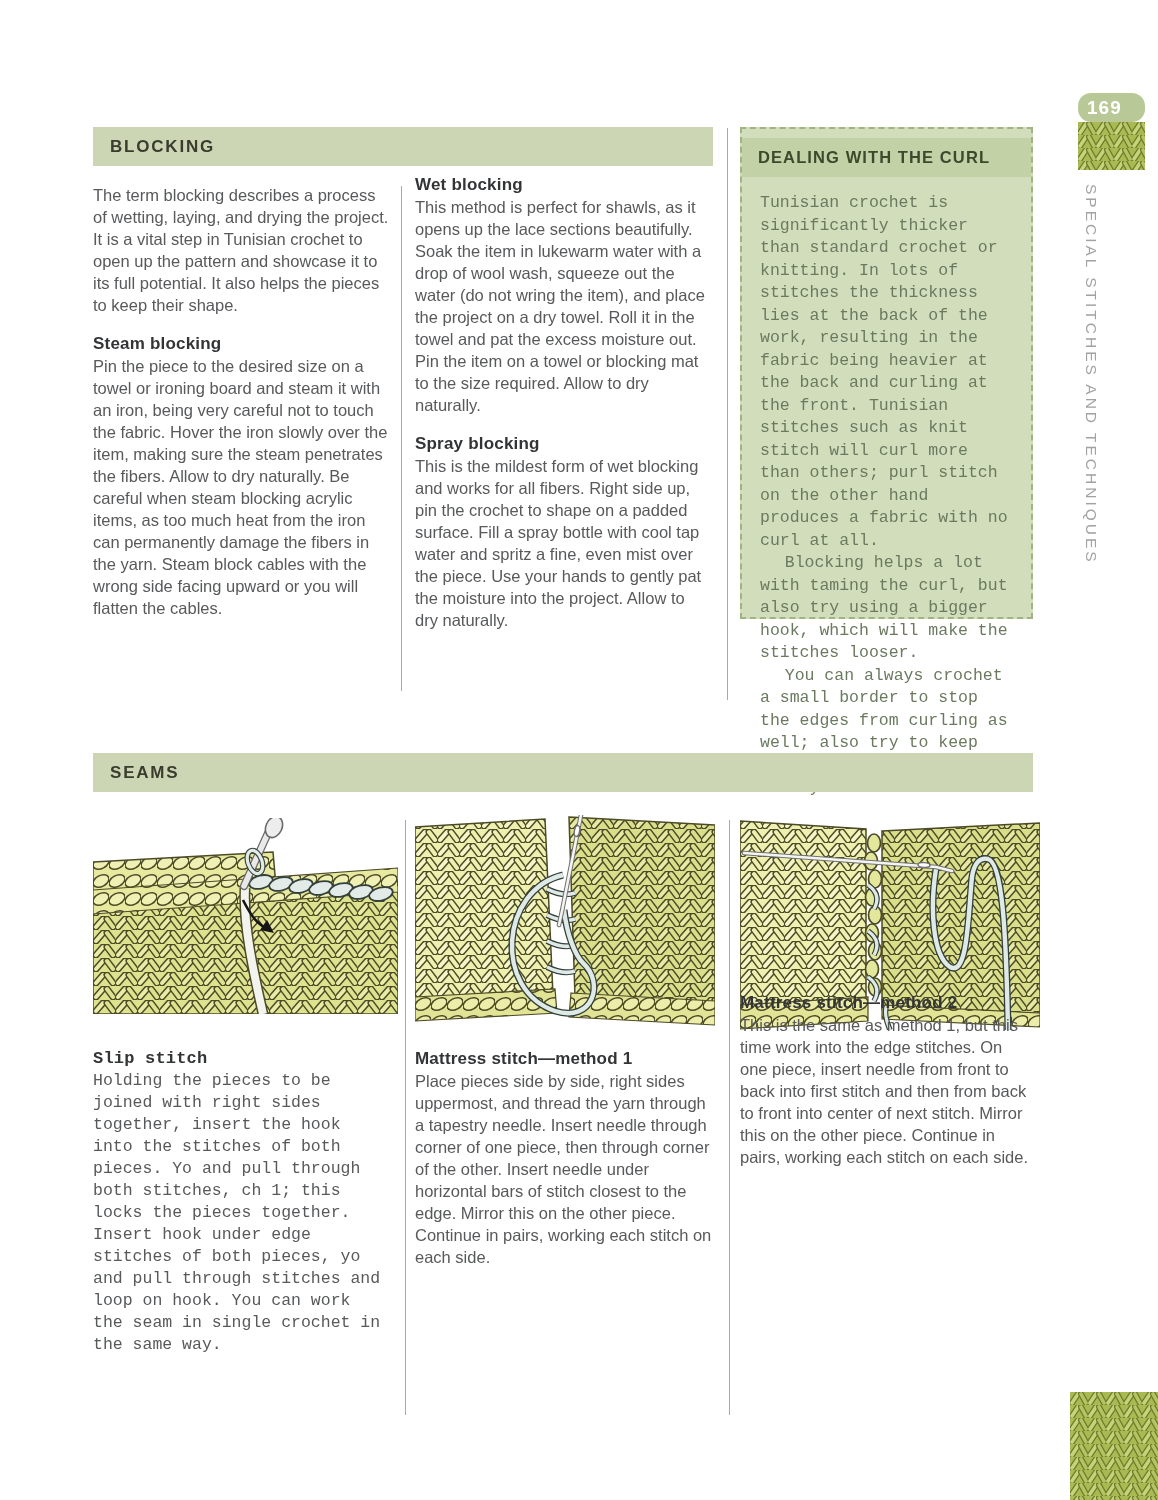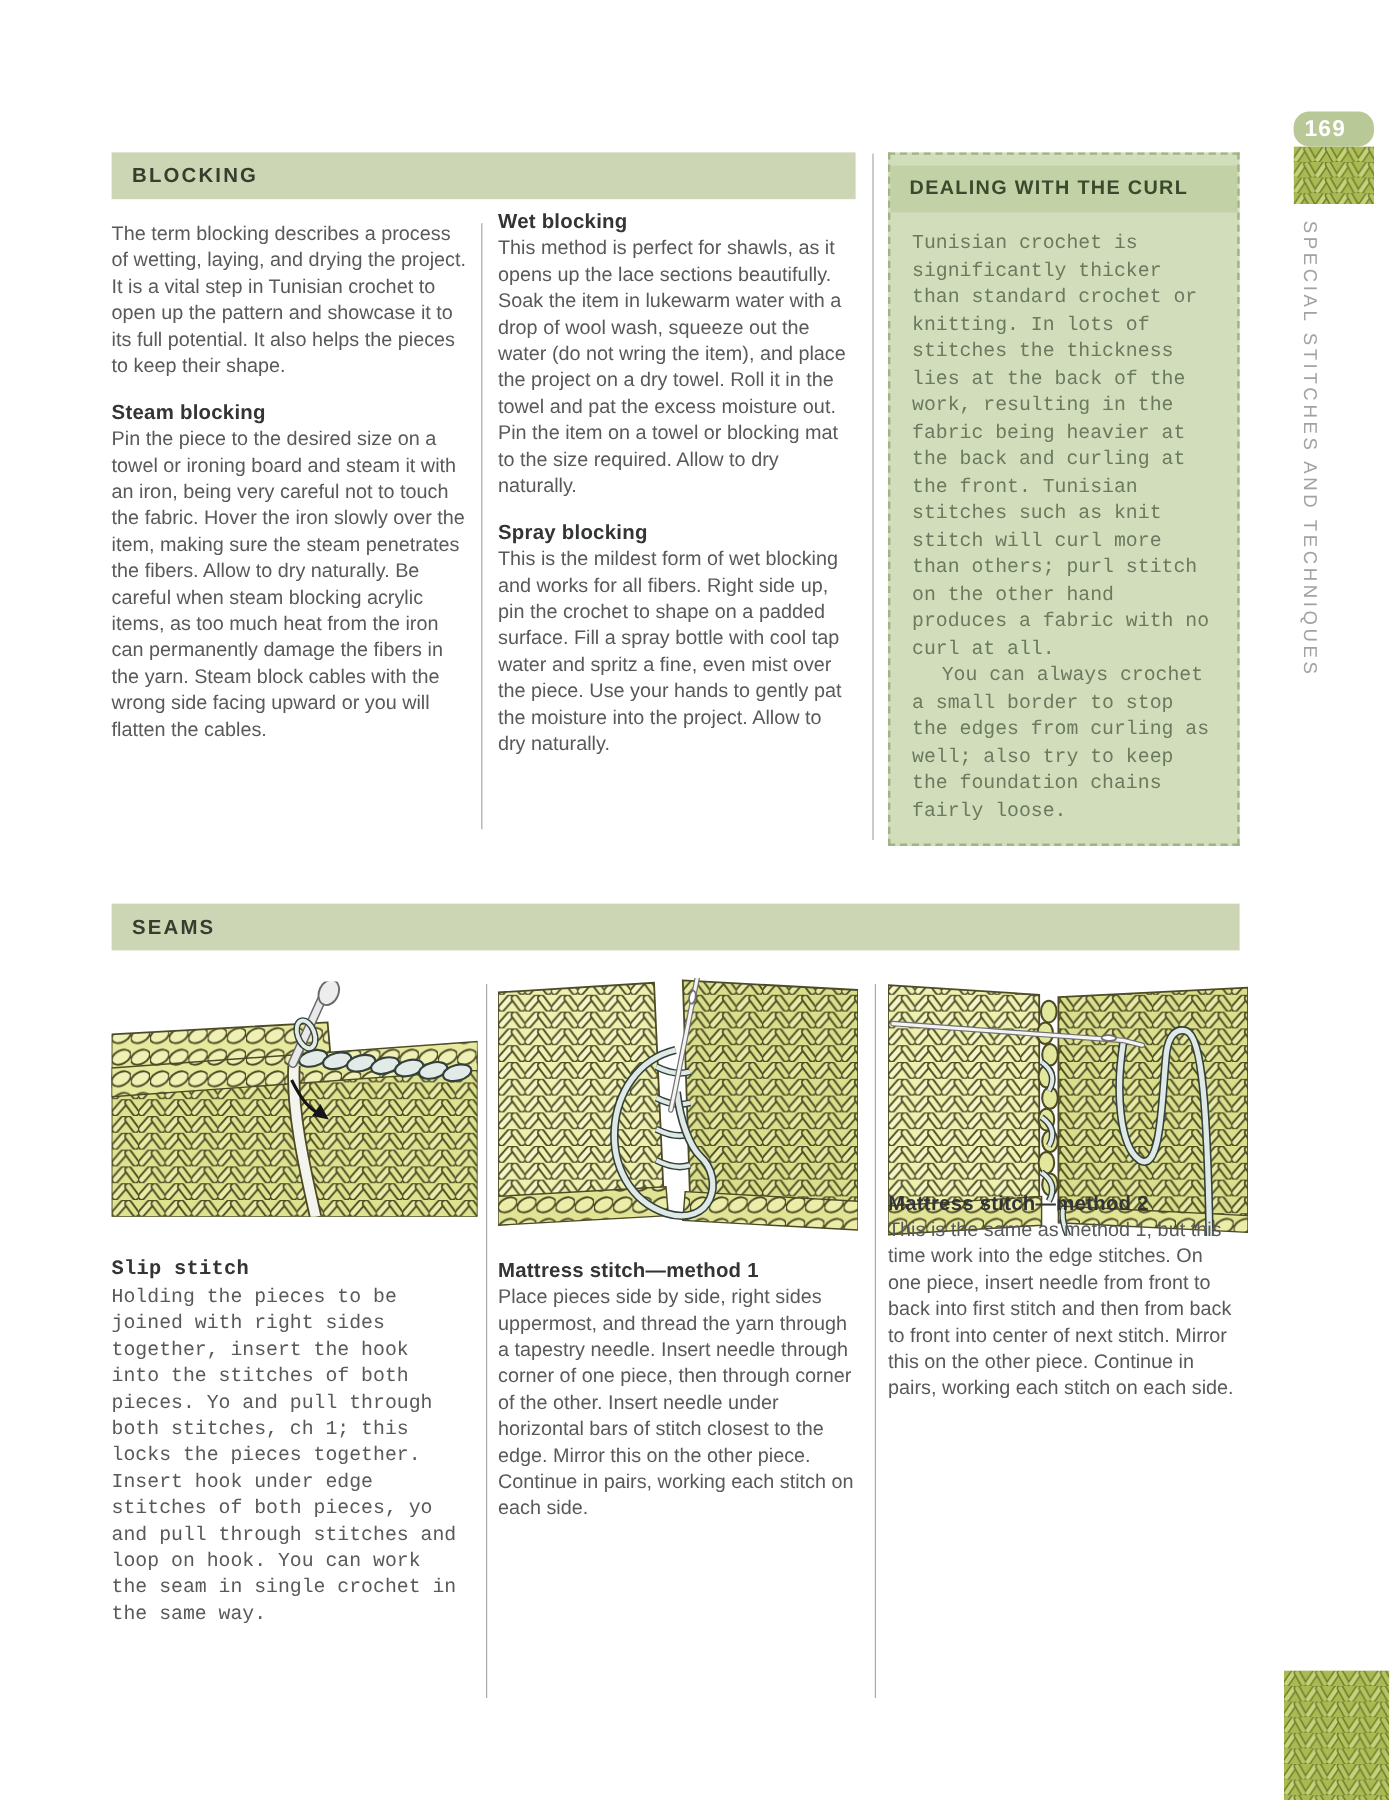--- a/index.html
+++ b/index.html
@@ -8,21 +8,21 @@
   .band{position:absolute;background:#ccd6b5;height:39px;display:flex;align-items:center;
         padding-left:17px;box-sizing:border-box;}
   .band-label{font-size:17px;font-weight:600;letter-spacing:1.8px;color:#383d2e;}
   .col{position:absolute;}
   .bodytext{font-size:16.5px;line-height:22px;color:#58595b;}
   .bodytext p{margin:0;}
   .subhead{font-size:17px;color:#333436;margin:17px 0 0;font-weight:700;letter-spacing:0.2px;
            line-height:22px;}
   .subhead.first{margin-top:0;}
   .vdiv{position:absolute;width:1px;background:#a9a9a9;}
-  .curlbox{position:absolute;left:740px;top:127px;width:293px;height:578px;background:#d2ddbc;
+  .curlbox{position:absolute;left:740px;top:127px;width:293px;height:492px;background:#d2ddbc;
            border:2px dashed #9fb482;box-sizing:border-box;}
   .curl-title{background:#c3d1a6;margin:9px 0 0;padding:10px 16px;font-size:16.5px;font-weight:700;
               letter-spacing:1.1px;color:#3a4a2c;}
   .curl-body{padding:15px 18px 0;font-size:16.5px;line-height:22.5px;color:#6b7a5f;}
   .curl-body p{margin:0;font-family:Liberation Mono, monospace;}
   .curl-body p + p{text-indent:1.5em;}
   .pagetab{position:absolute;left:1078px;top:93px;width:67px;height:29px;background:#b9c897;
            display:flex;align-items:center;padding-left:9px;box-sizing:border-box;border-radius:13px;}
   .pagetab span{color:#ffffff;font-weight:700;font-size:19px;letter-spacing:1px;}
   .tabtexture{position:absolute;left:1078px;top:122px;width:67px;height:48px;}
@@ -55,20 +55,21 @@
     <h3 class="subhead">Spray blocking</h3>
     <p>This is the mildest form of wet blocking and works for all fibers. Right side up, pin the crochet to shape on a padded surface. Fill a spray bottle with cool tap water and spritz a fine, even mist over the piece. Use your hands to gently pat the moisture into the project. Allow to dry naturally.</p>
   </div>
 
   <div class="vdiv" style="left:727px;top:128px;height:572px;"></div>
 
   <div class="curlbox">
     <div class="curl-title">DEALING WITH THE CURL</div>
     <div class="curl-body">
       <p>Tunisian crochet is significantly thicker than standard crochet or knitting. In lots of stitches the thickness lies at the back of the work, resulting in the fabric being heavier at the back and curling at the front. Tunisian stitches such as knit stitch will curl more than others; purl stitch on the other hand produces a fabric with no curl at all.</p>
+      <p>Blocking helps a lot with taming the curl, but also try using a bigger hook, which will make the stitches looser.</p>
       <p>You can always crochet a small border to stop the edges from curling as well; also try to keep the foundation chains fairly loose.</p>
     </div>
   </div>
 
   <div class="pagetab">
     <span>169</span>
   </div>
 
   <div class="tabtexture">
     <svg viewBox="0 0 67 48" preserveAspectRatio="none">

